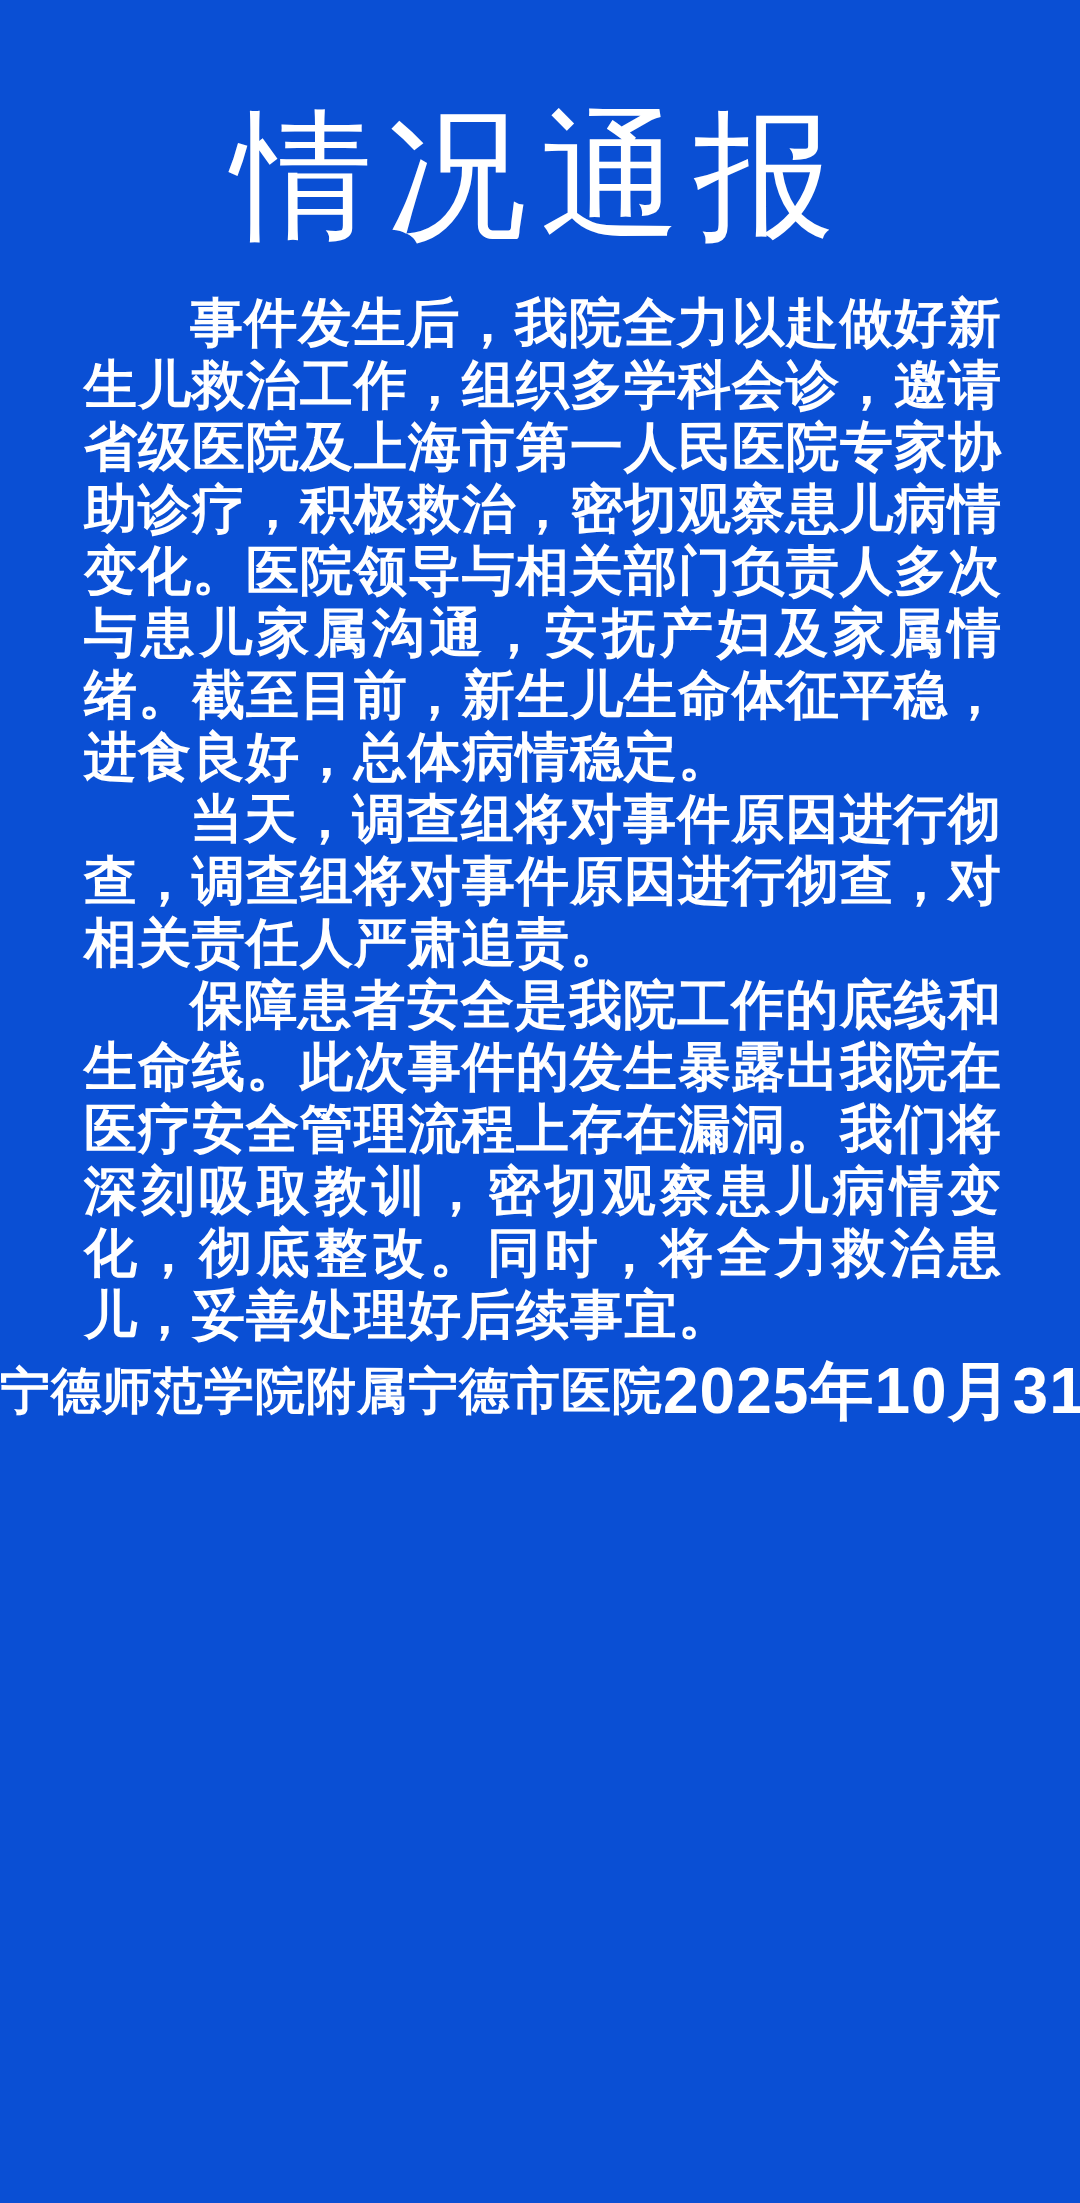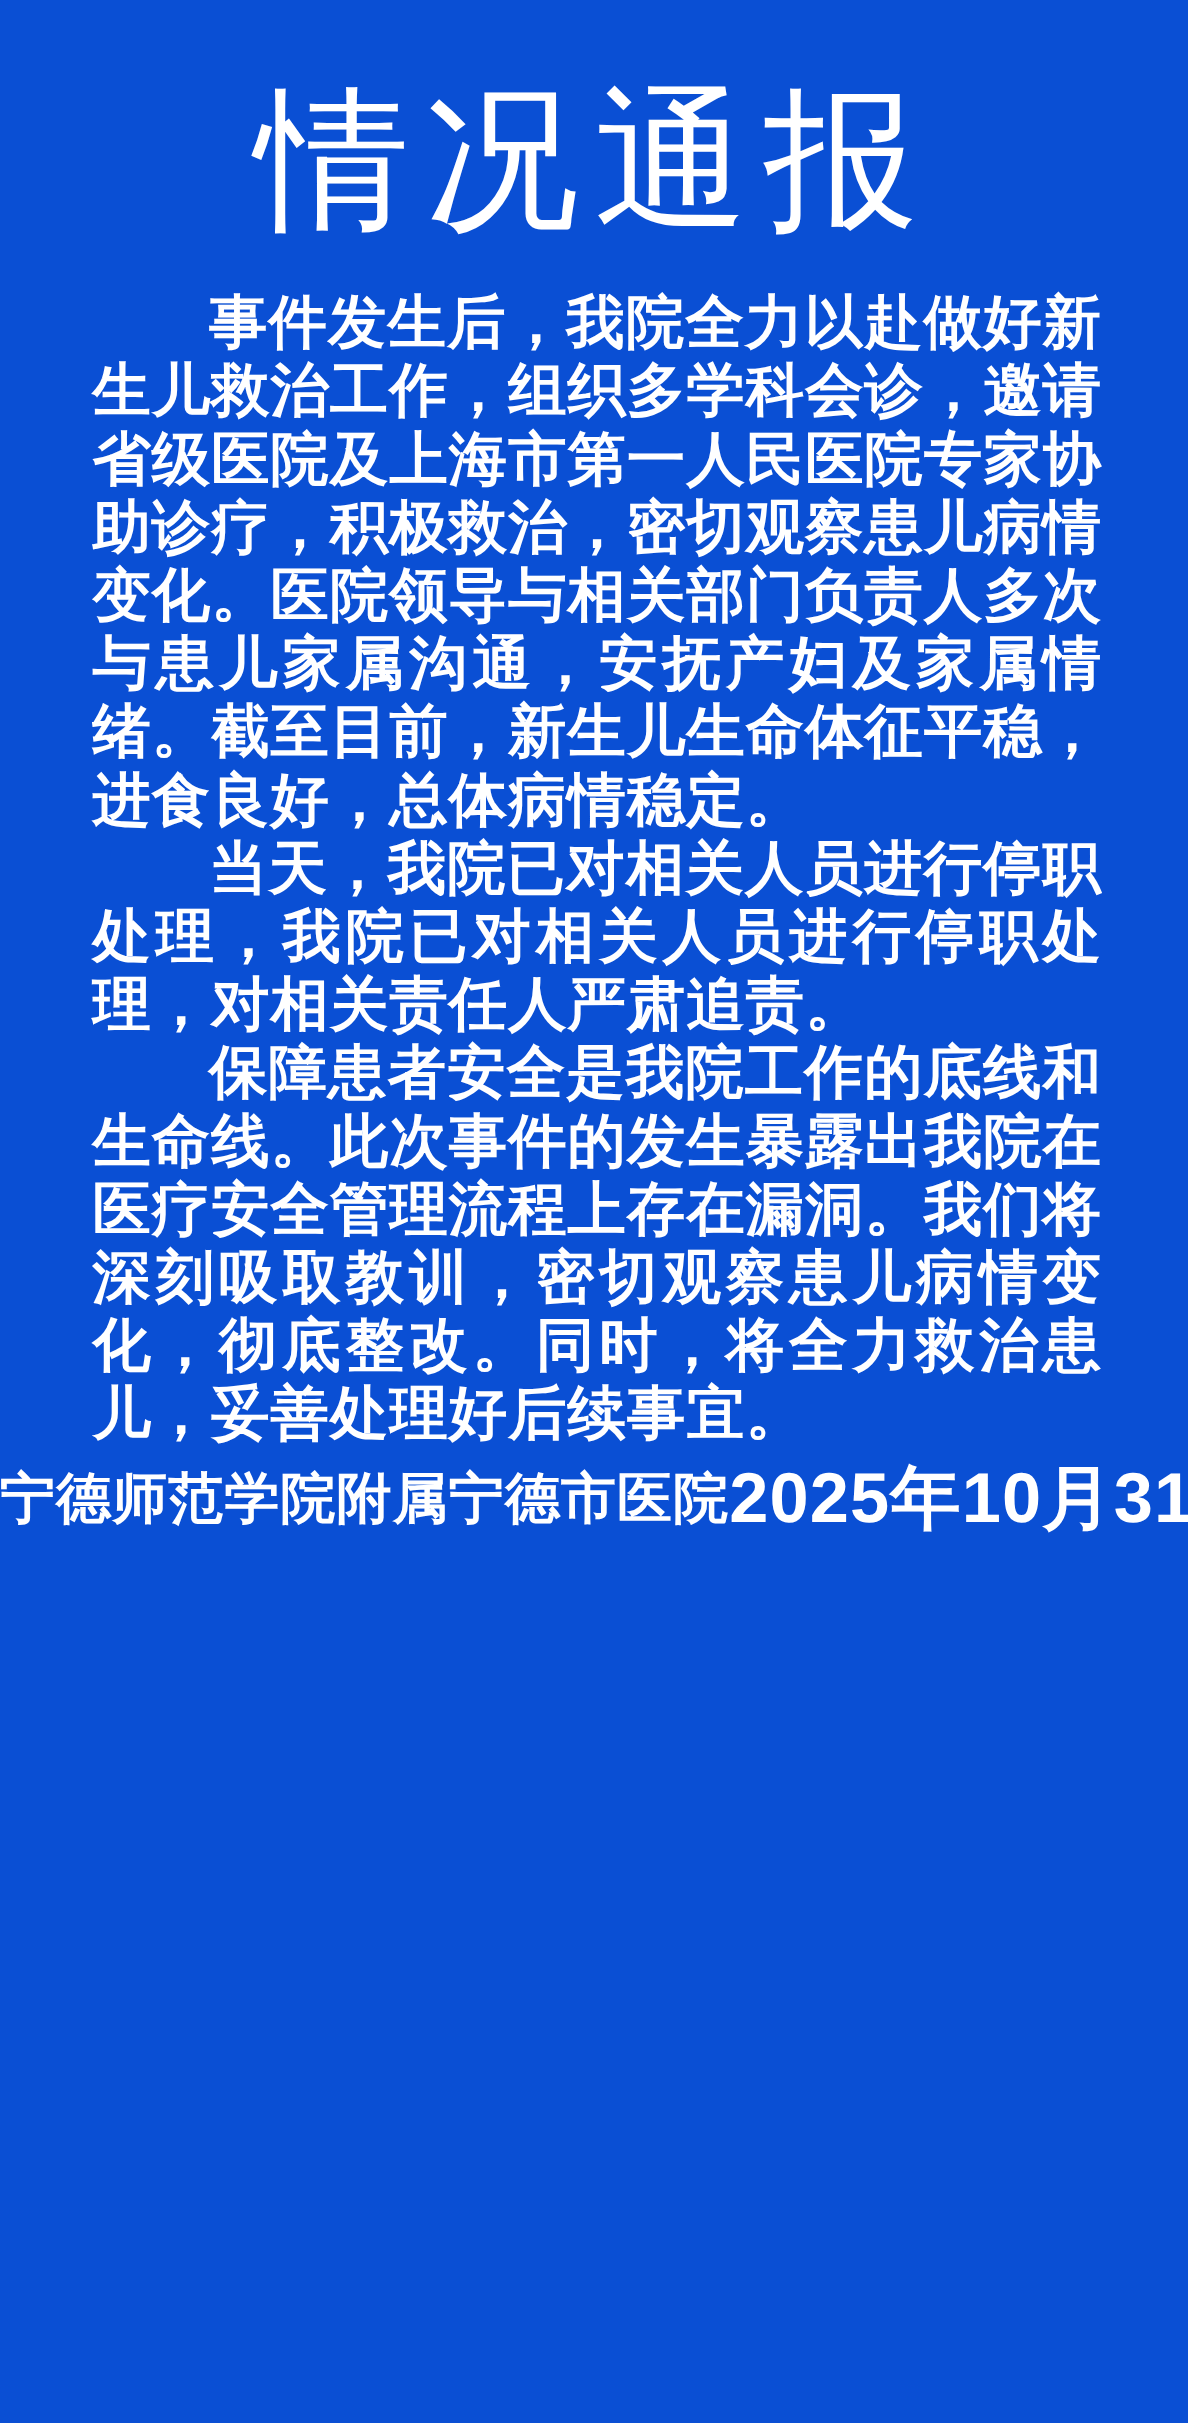--- a/index.html
+++ b/index.html
@@ -15,21 +15,21 @@
     width: 1080px;
     height: 2203px;
     background: var(--background, #0a4fd4);
     color: var(--text, #ffffff);
     overflow: hidden;
     box-sizing: border-box;
     font-family: "Liberation Sans", sans-serif;
   }
   .notice-title {
     margin: 0;
-    padding-top: 78px;
+    padding-top: 107px;
     text-align: center;
     font-family: "Liberation Serif", serif;
     font-weight: 400;
     font-size: 140px;
     line-height: 1.0;
     letter-spacing: 14px;
     white-space: nowrap;
   }
   .notice-body {
     margin: 45px 78px 0 84px;
@@ -65,21 +65,21 @@
   }
 </style>
 </head>
 <body>
 
 <div class="page">
   <h1 class="notice-title">情况通报</h1>
 
   <div class="notice-body">
     <p>事件发生后，我院全力以赴做好新生儿救治工作，组织多学科会诊，邀请省级医院及上海市第一人民医院专家协助诊疗，积极救治，密切观察患儿病情变化。医院领导与相关部门负责人多次与患儿家属沟通，安抚产妇及家属情绪。截至目前，新生儿生命体征平稳，进食良好，总体病情稳定。</p>
-    <p>当天，我院已对相关人员进行停职处理，我院已对相关人员进行停职处理，对相关责任人严肃追责。</p>
+    <p>当天，调查组将对事件原因进行彻查，调查组将对事件原因进行彻查，对相关责任人严肃追责。</p>
     <p>保障患者安全是我院工作的底线和生命线。此次事件的发生暴露出我院在医疗安全管理流程上存在漏洞。我们将深刻吸取教训，密切观察患儿病情变化，彻底整改。同时，将全力救治患儿，妥善处理好后续事宜。</p>
   </div>
 
   <div class="signature-block">
     <div class="signature-name">宁德师范学院附属宁德市医院</div>
     <div class="signature-date">2025年10月31日</div>
   </div>
 </div>
 
 </body></html>

